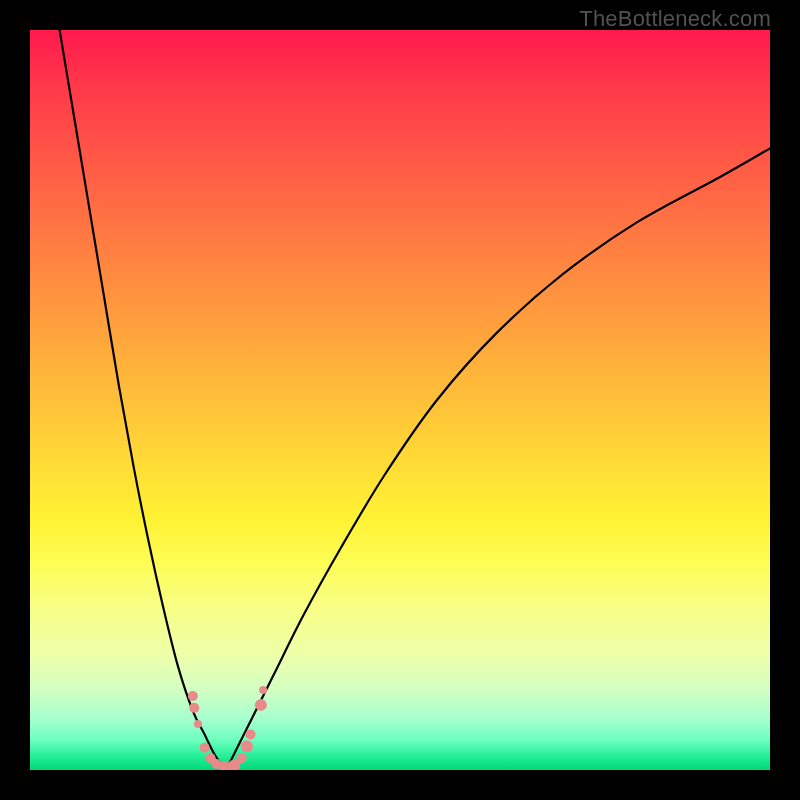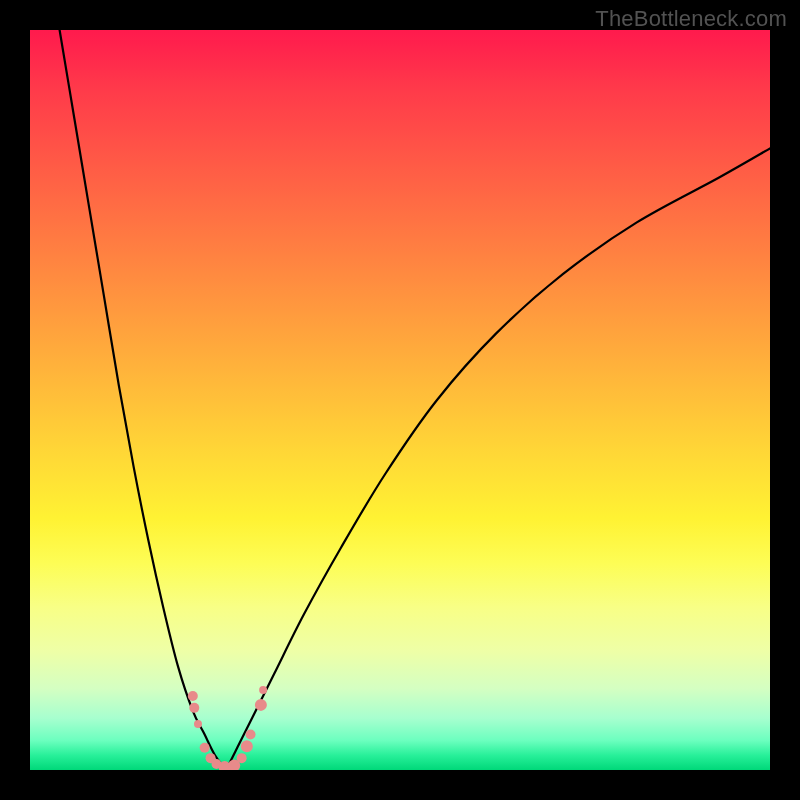--- a/index.html
+++ b/index.html
@@ -41,21 +41,21 @@
       #a7ffcf 93%,
       #6cffbf 96%,
       #28f09a 98%,
       #00d879 100%
     );
     overflow: hidden;
   }
   .watermark {
     position: absolute;
     top: 6px;
-    right: 13px;
+    right: 29px;
     color: #525252;
     font-size: 22px;
     font-weight: 500;
     letter-spacing: 0.2px;
     z-index: 5;
     user-select: none;
   }
   svg.curve {
     position: absolute;
     left: 0;

